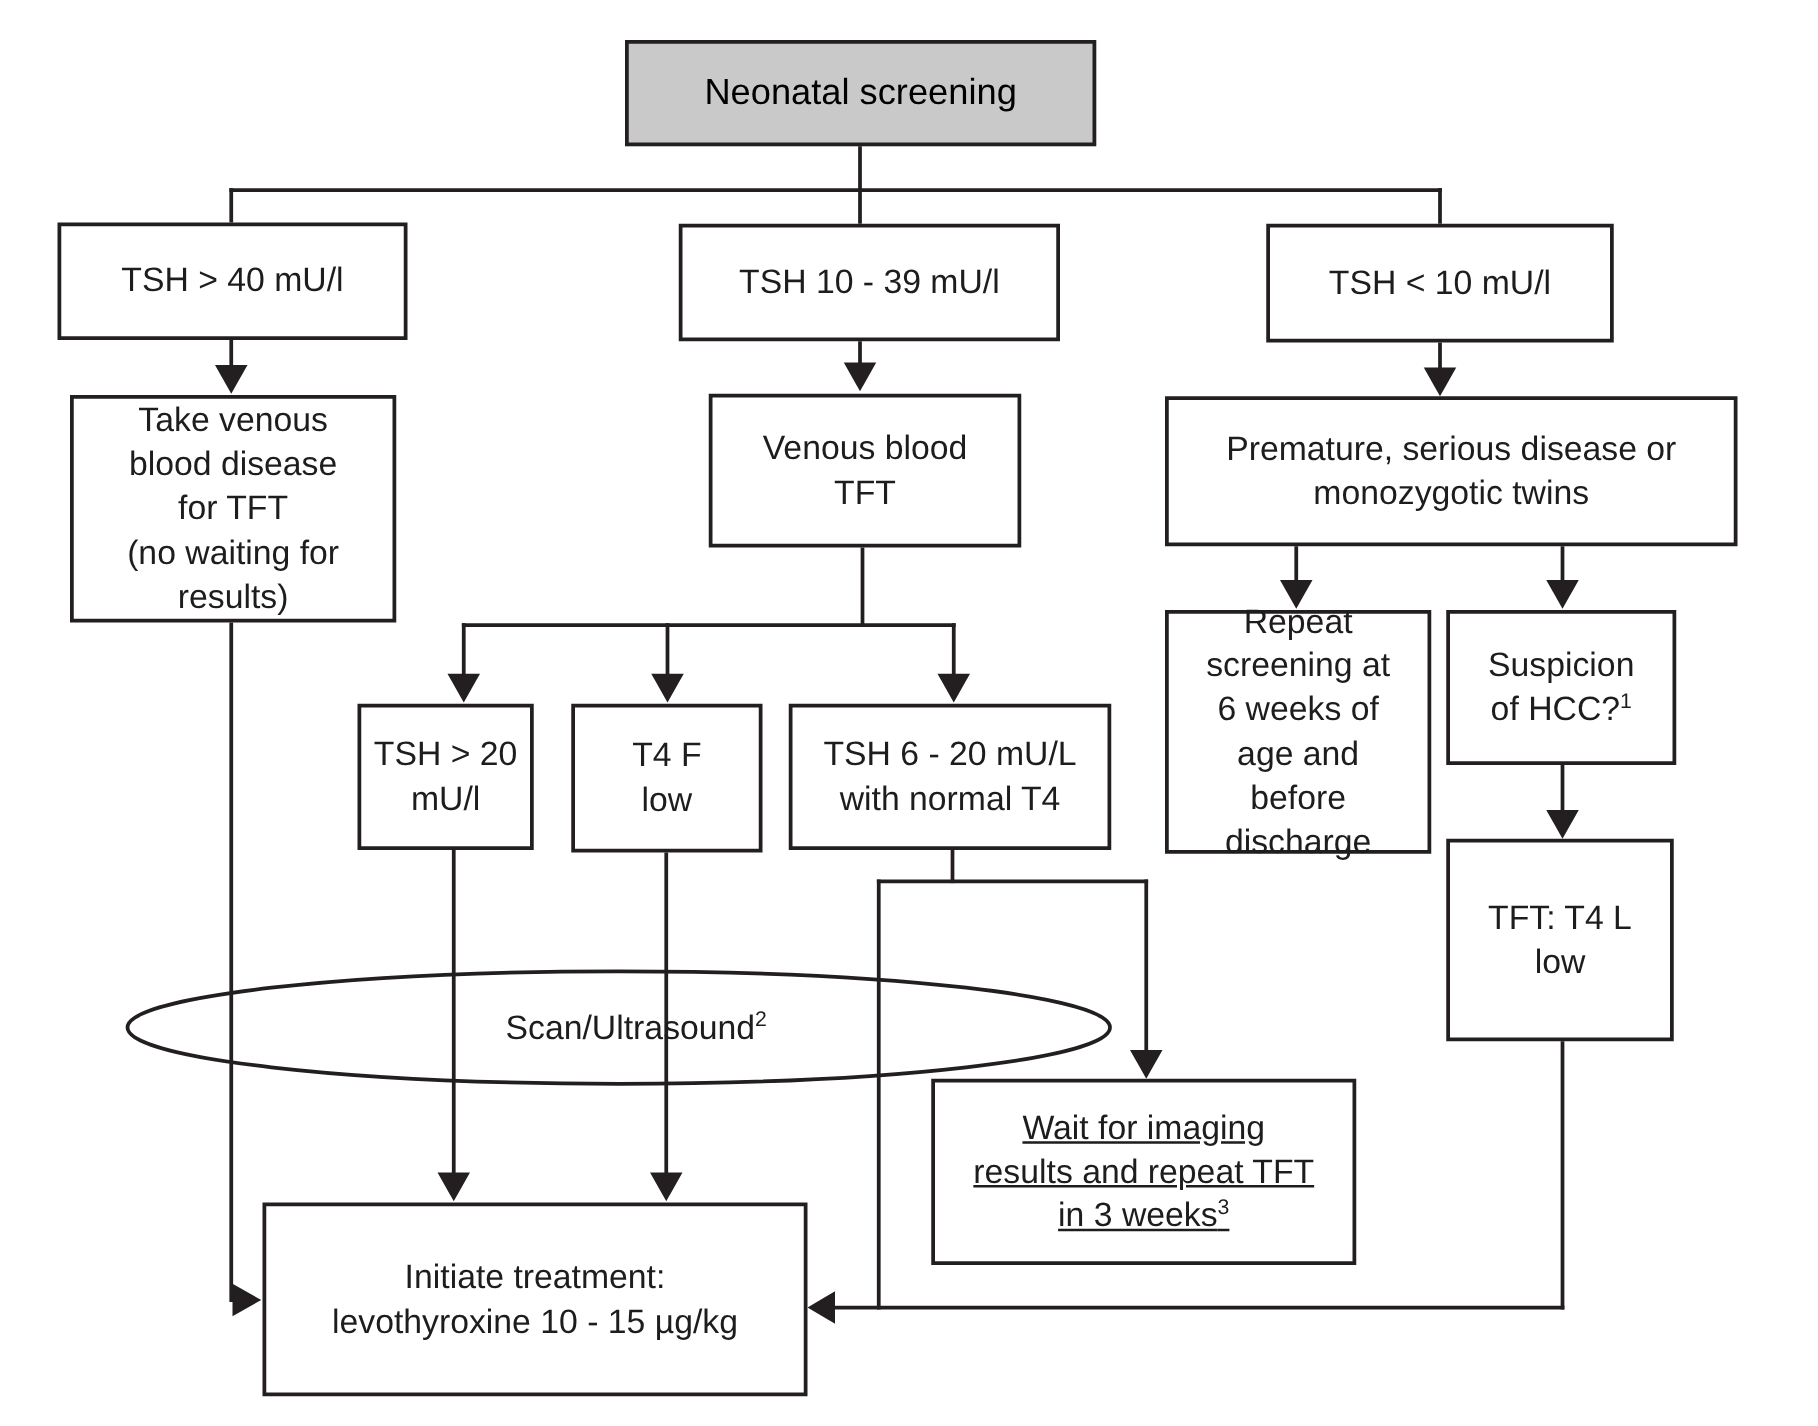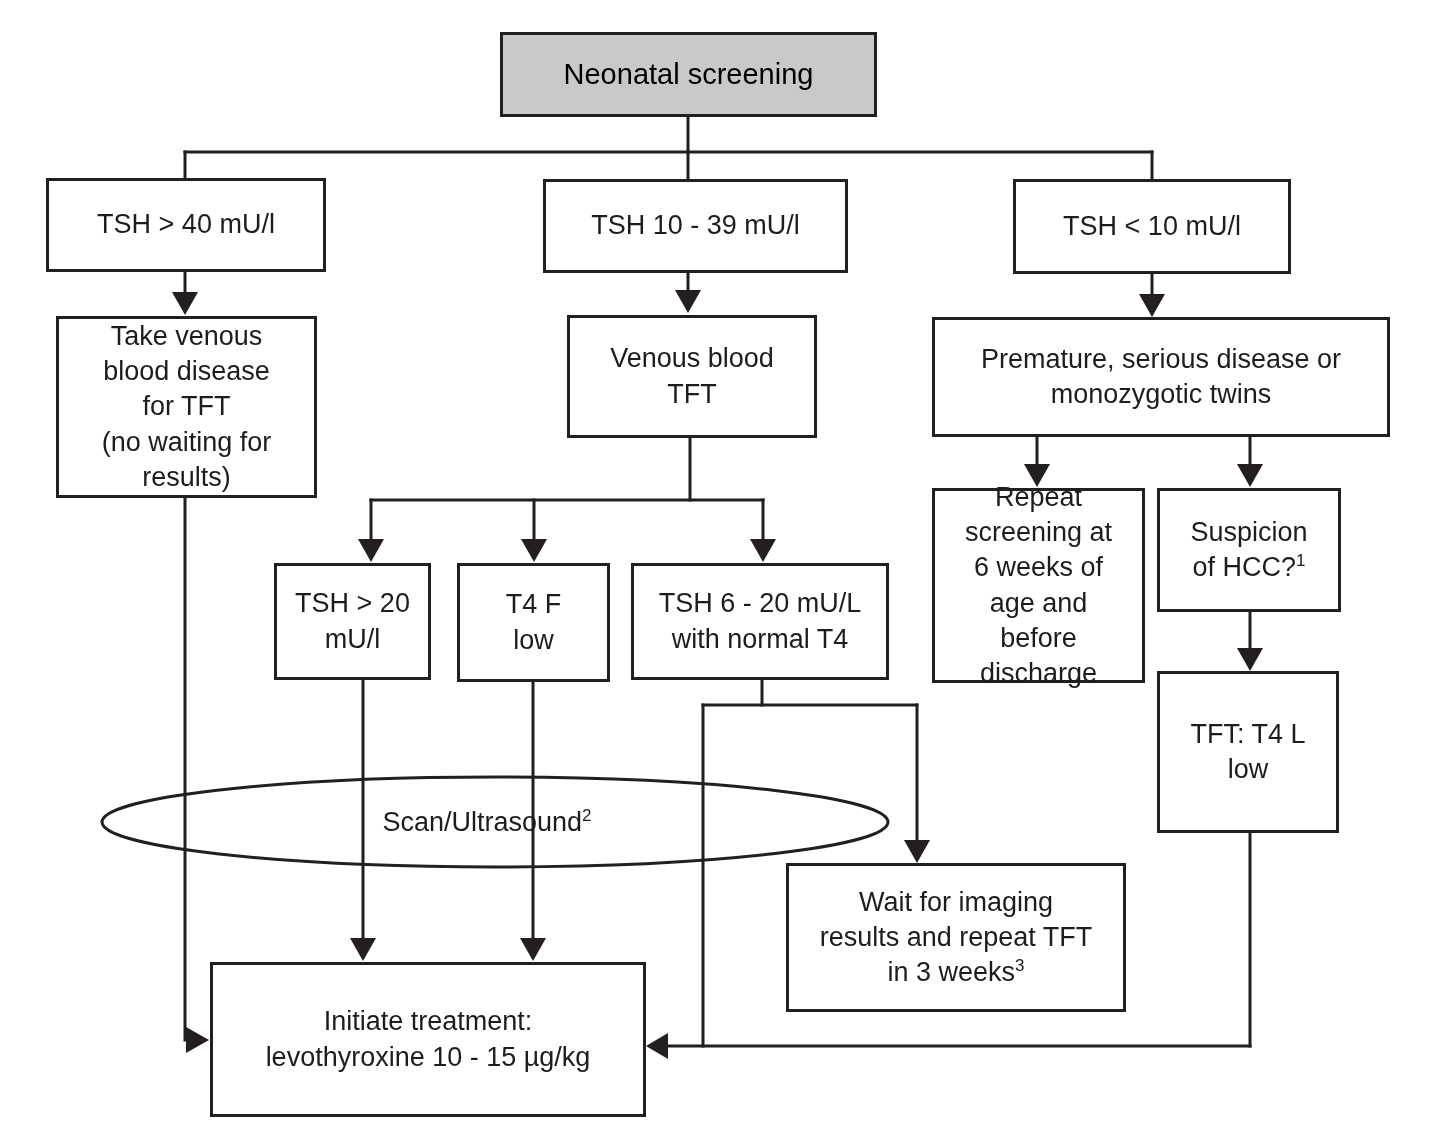--- a/index.html
+++ b/index.html
@@ -30,29 +30,29 @@
     text-align:center;font-size:27px;box-sizing:border-box;
   }
   
   #n-neonatal{left:500px;top:32px;width:377px;height:85px;background:#c9c9c9;color:#000000;font-size:29px;}
   #n-tsh40    {left:46px;  top:178px;width:280px;height:94px;}
   #n-tsh1039  {left:543px; top:179px;width:305px;height:94px;}
   #n-tsh10    {left:1013px;top:179px;width:278px;height:95px;}
   #n-takevenous{left:56px; top:316px;width:261px;height:182px;}
   #n-venous   {left:567px; top:315px;width:250px;height:123px;}
   #n-premature{left:932px; top:317px;width:458px;height:120px;}
-  #n-tsh20    {left:274px; top:563px;width:157px;height:117px;}
+  #n-tsh20    {left:286px; top:563px;width:141px;height:117px;}
   #n-t4f      {left:457px; top:563px;width:153px;height:119px;}
   #n-tsh620   {left:631px; top:563px;width:258px;height:117px;}
   #n-repeat   {left:932px; top:488px;width:213px;height:195px;}
   #n-suspicion{left:1157px;top:488px;width:184px;height:124px;}
   #n-tft      {left:1157px;top:671px;width:182px;height:162px;}
-  #n-wait     {left:786px; top:863px;width:340px;height:149px;}
+  #n-wait     {left:745px; top:863px;width:340px;height:149px;text-decoration:underline;}
   #n-treatment{left:210px; top:962px;width:436px;height:155px;}
-  #n-scan     {left:94px; top:777px;width:786px;height:90px;text-align:right;}
+  #n-scan     {left:116px; top:777px;width:786px;height:90px;text-align:right;}
 </style>
 </head>
 <body>
 
 <div id="stage">
 
   <svg id="wires" width="1454" height="1141" viewBox="0 0 1454 1141">
     <g stroke="#231f20" stroke-width="3" fill="none" stroke-linecap="square">
 
       <ellipse cx="495" cy="822" rx="393" ry="45" fill="#ffffff"></ellipse>

